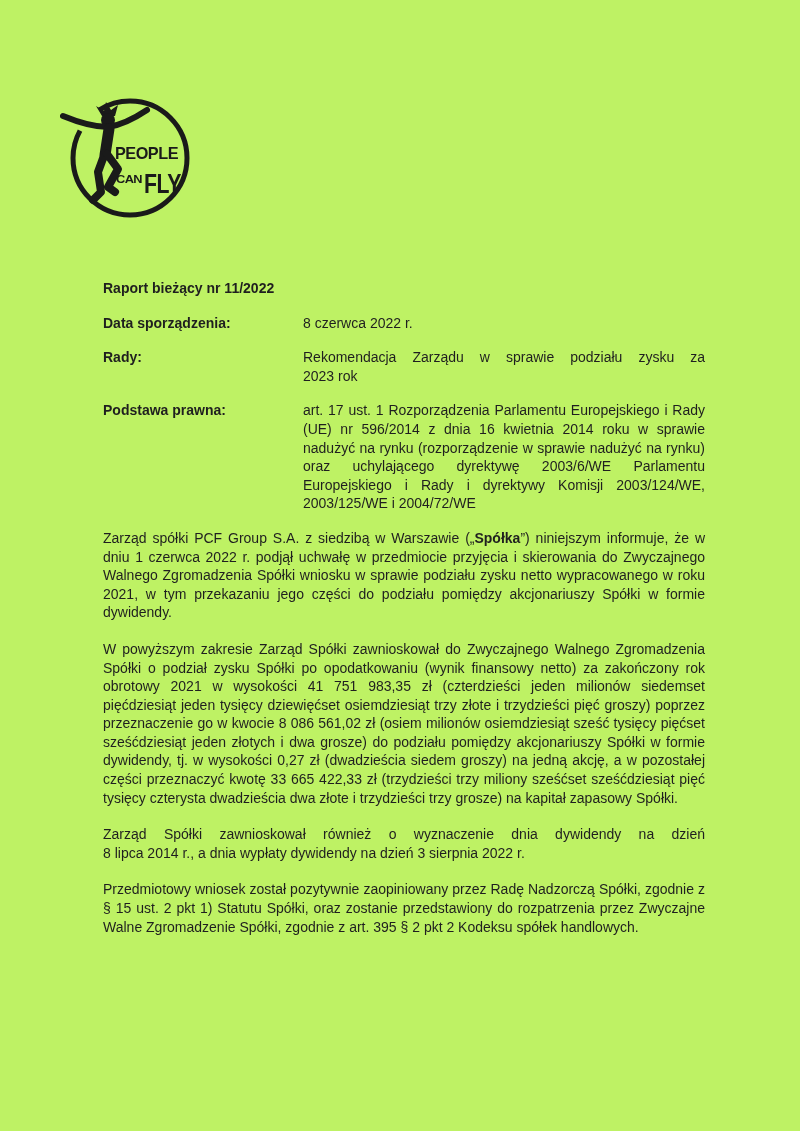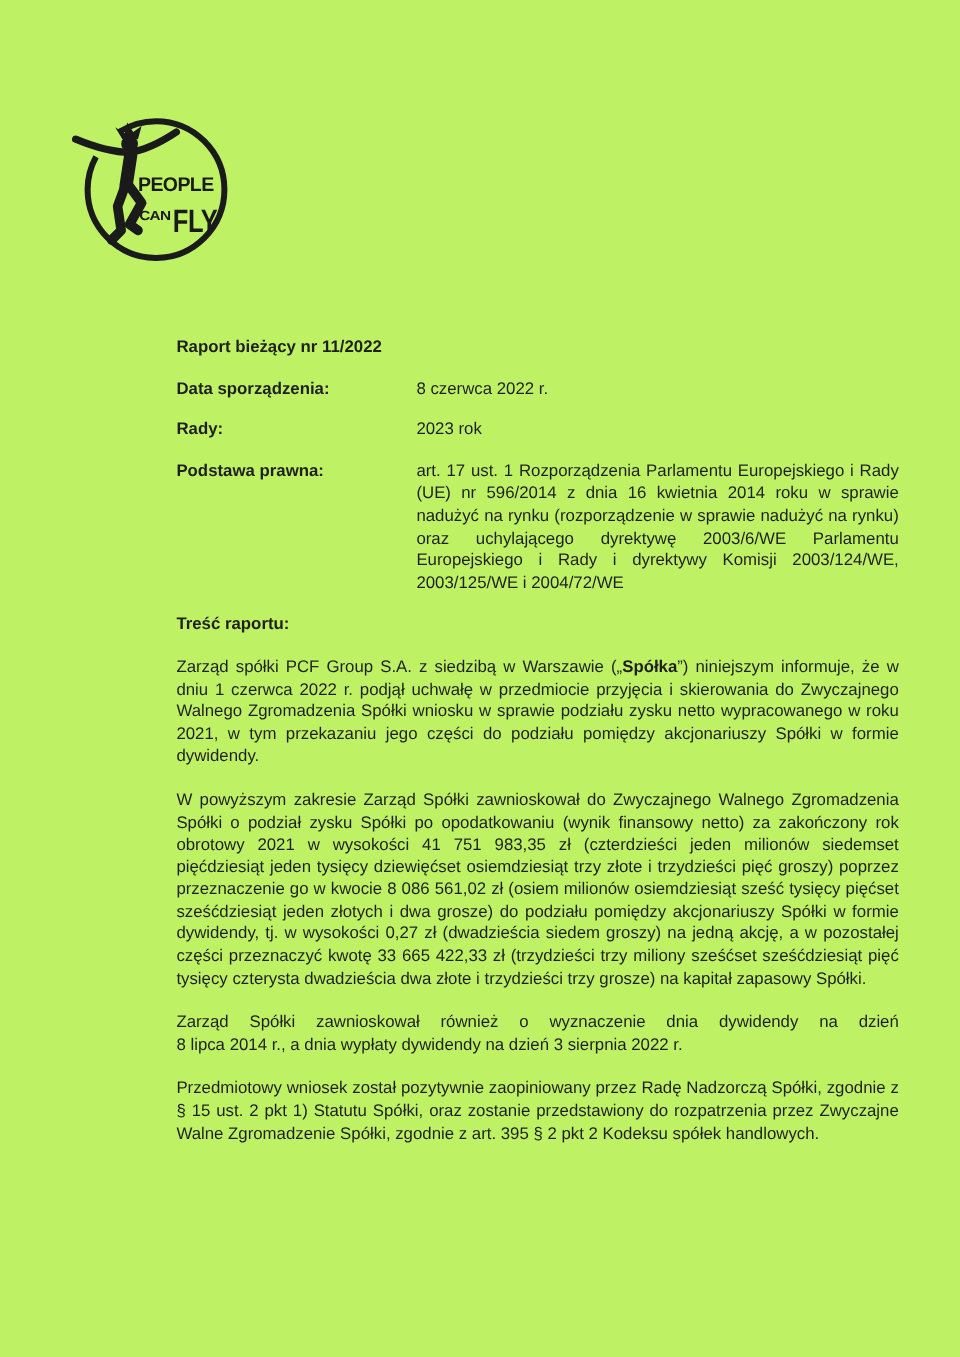--- a/index.html
+++ b/index.html
@@ -40,21 +40,20 @@
   .logo-word2 { font-size: 11px; }
   .logo-word3 { font-size: 27px; }
 
   
   .content {
     position: absolute;
     left: 103px; top: 279px;
     width: 602px;
     font-size: 14px;
     line-height: 18.6px;
-    margin-left: 44px;
   }
   .doc-title {
     font-weight: bold;
     margin: 0 0 16px 0;
   }
   .field-row {
     display: flex;
     margin: 0 0 16px 0;
   }
   .field-label {
@@ -113,30 +112,30 @@
     <p class="doc-title">Raport bieżący nr 11/2022</p>
 
     <div class="field-row">
       <span class="field-label">Data sporządzenia:</span>
       <span class="field-value">8 czerwca 2022 r.</span>
     </div>
 
     <div class="field-row">
       <span class="field-label">Rady:</span>
       <span class="field-value">
+        <span class="line-fill">Rekomendacja Zarządu w sprawie podziału zysku za</span>
         <span class="line-rest">2023 rok</span>
       </span>
     </div>
 
     <div class="field-row">
       <span class="field-label">Podstawa prawna:</span>
       <span class="field-value">art. 17 ust. 1 Rozporządzenia Parlamentu Europejskiego i Rady (UE) nr 596/2014 z dnia 16 kwietnia 2014 roku w sprawie nadużyć na rynku (rozporządzenie w sprawie nadużyć na rynku) oraz uchylającego dyrektywę 2003/6/WE Parlamentu Europejskiego i Rady i dyrektywy Komisji 2003/124/WE, 2003/125/WE i 2004/72/WE</span>
     </div>
 
-    <p class="section-heading">Treść raportu:</p>
 
     <p class="body-par"><span>Zarząd spółki PCF Group S.A. z siedzibą w Warszawie („</span><strong>Spółka</strong><span>”) niniejszym informuje, że w dniu 1 czerwca 2022 r. podjął uchwałę w przedmiocie przyjęcia i skierowania do Zwyczajnego Walnego Zgromadzenia Spółki wniosku w sprawie podziału zysku netto wypracowanego w roku 2021, w tym przekazaniu jego części do podziału pomiędzy akcjonariuszy Spółki w formie dywidendy.</span></p>
 
     <p class="body-par">W powyższym zakresie Zarząd Spółki zawnioskował do Zwyczajnego Walnego Zgromadzenia Spółki o podział zysku Spółki po opodatkowaniu (wynik finansowy netto) za zakończony rok obrotowy 2021 w wysokości 41&nbsp;751&nbsp;983,35 zł (czterdzieści jeden milionów siedemset pięćdziesiąt jeden tysięcy dziewięćset osiemdziesiąt trzy złote i trzydzieści pięć groszy) poprzez przeznaczenie go w kwocie 8&nbsp;086&nbsp;561,02 zł (osiem milionów osiemdziesiąt sześć tysięcy pięćset sześćdziesiąt jeden złotych i dwa grosze) do podziału pomiędzy akcjonariuszy Spółki w formie dywidendy, tj. w wysokości 0,27 zł (dwadzieścia siedem groszy) na jedną akcję, a w pozostałej części przeznaczyć kwotę 33&nbsp;665&nbsp;422,33 zł (trzydzieści trzy miliony sześćset sześćdziesiąt pięć tysięcy czterysta dwadzieścia dwa złote i trzydzieści trzy grosze) na kapitał zapasowy Spółki.</p>
 
     <p class="body-par">
       <span class="line-fill">Zarząd Spółki zawnioskował również o wyznaczenie dnia dywidendy na dzień</span>
       <span class="line-rest">8 lipca 2014 r., a dnia wypłaty dywidendy na dzień 3 sierpnia 2022 r.</span>
     </p>
 

